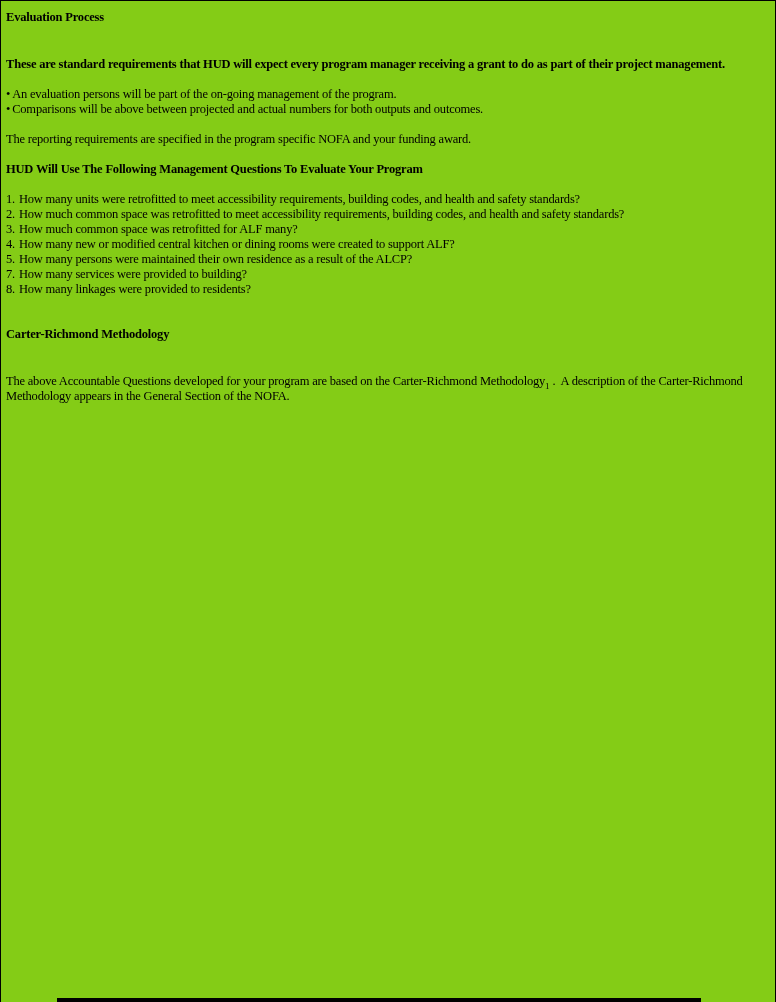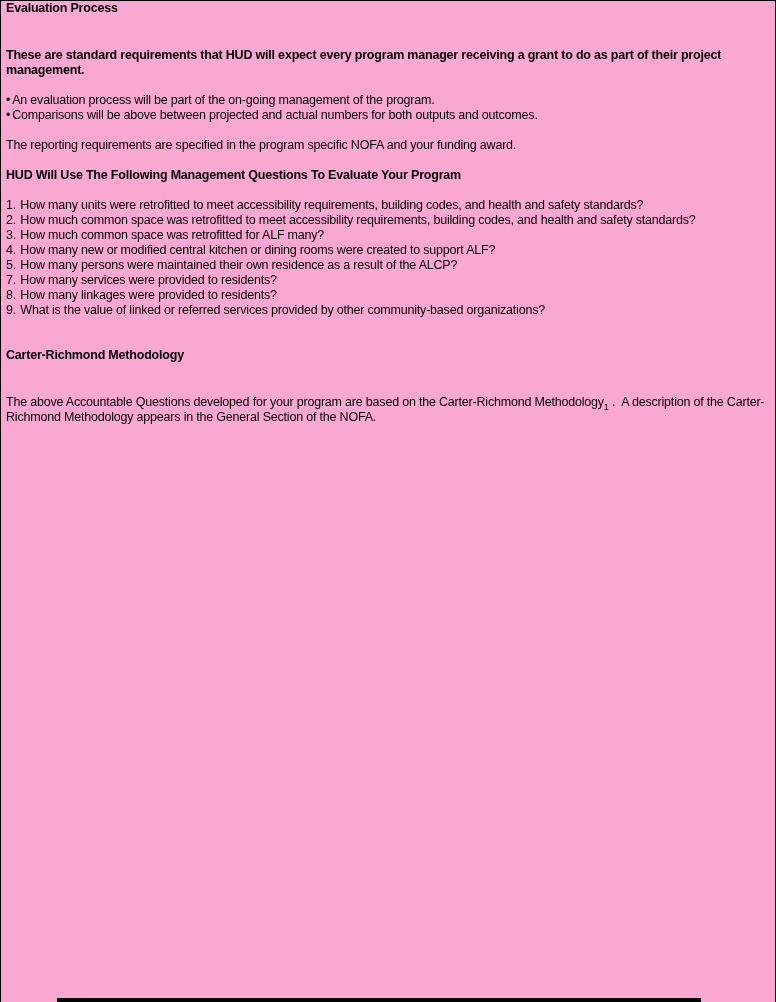--- a/index.html
+++ b/index.html
@@ -1,26 +1,26 @@
 <!DOCTYPE html>
 <html><head>
 <meta charset="utf-8">
 <style>
   html, body { margin: 0; padding: 0; background: #ffffff; }
   .page {
     position: relative;
     width: 776px;
     height: 1002px;
     box-sizing: border-box;
-    background: #f9a8d4;
+    background: #84cc16;
     border-top: 1px solid #000;
     border-left: 1px solid #000;
     border-right: 1px solid #000;
-    padding: 0 4px 0 5px;
-    font-family: Liberation Sans, sans-serif;
+    padding: 9px 4px 0 5px;
+    font-family: Liberation Serif, serif;
     font-size: 12.5px;
     line-height: 15px;
     letter-spacing: -0.2px;
     color: #000000;
     overflow: hidden;
   }
   .bold { font-weight: bold; }
   .mt-1 { margin-top: 15px; }
   .mt-2 { margin-top: 30px; }
   .line { white-space: nowrap; }
@@ -40,37 +40,36 @@
 </head>
 <body>
 
 <div class="page">
 
   <div class="bold">Evaluation Process</div>
 
   <div class="bold mt-1 wrap">These are standard requirements that HUD will expect every program manager receiving a grant to do as part of their project management.</div>
 
   <div class="mt-1">
-    <div class="line"><span class="bullet-glyph">•</span><span>An evaluation process will be part of the on-going management of the program.</span></div>
+    <div class="line"><span class="bullet-glyph">•</span><span>An evaluation persons will be part of the on-going management of the program.</span></div>
     <div class="line"><span class="bullet-glyph">•</span><span>Comparisons will be above between projected and actual numbers for both outputs and outcomes.</span></div>
   </div>
 
   <div class="mt-1 line">The reporting requirements are specified in the program specific NOFA and your funding award.</div>
 
   <div class="bold mt-1 line">HUD Will Use The Following Management Questions To Evaluate Your Program</div>
 
   <div class="mt-1">
     <div class="line"><span class="q-num">1.</span> <span>How many units were retrofitted to meet accessibility requirements, building codes, and health and safety standards?</span></div>
     <div class="line"><span class="q-num">2.</span> <span>How much common space was retrofitted to meet accessibility requirements, building codes, and health and safety standards?</span></div>
     <div class="line"><span class="q-num">3.</span> <span>How much common space was retrofitted for ALF many?</span></div>
     <div class="line"><span class="q-num">4.</span> <span>How many new or modified central kitchen or dining rooms were created to support ALF?</span></div>
     <div class="line"><span class="q-num">5.</span> <span>How many persons were maintained their own residence as a result of the ALCP?</span></div>
-    <div class="line"><span class="q-num">7.</span> <span>How many services were provided to residents?</span></div>
+    <div class="line"><span class="q-num">7.</span> <span>How many services were provided to building?</span></div>
     <div class="line"><span class="q-num">8.</span> <span>How many linkages were provided to residents?</span></div>
-    <div class="line"><span class="q-num">9.</span> <span>What is the value of linked or referred services provided by other community-based organizations?</span></div>
   </div>
 
   <div class="bold mt-2 line">Carter-Richmond Methodology</div>
 
   <div class="mt-1 wrap"><span>The above Accountable Questions developed for your program are based on the Carter-Richmond Methodology</span><sub>1</sub><span> .  A description of the Carter-Richmond Methodology appears in the General Section of the NOFA.</span></div>
 
 
   <div class="bottom-bar"></div>
 
 </div>

